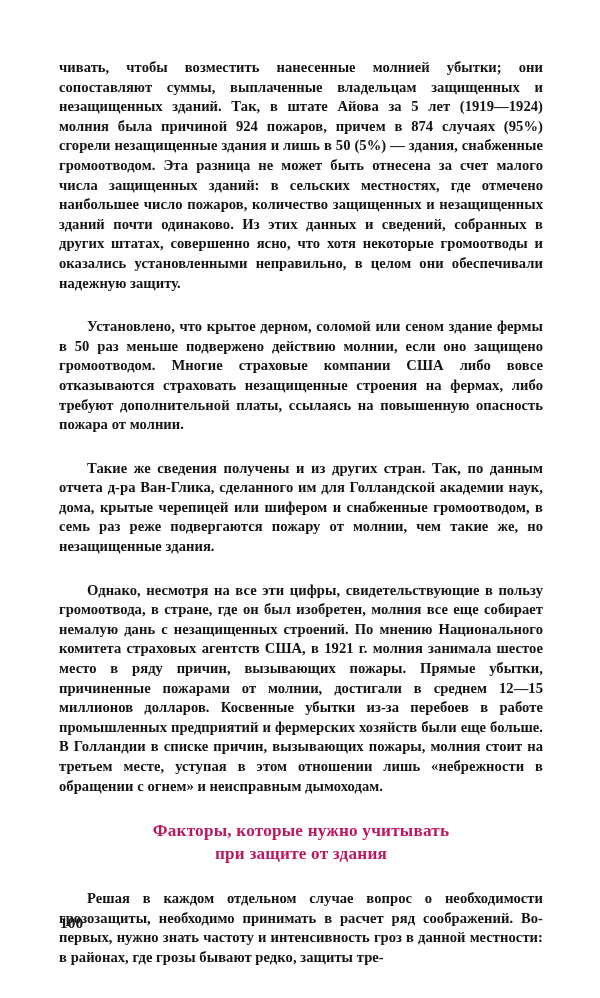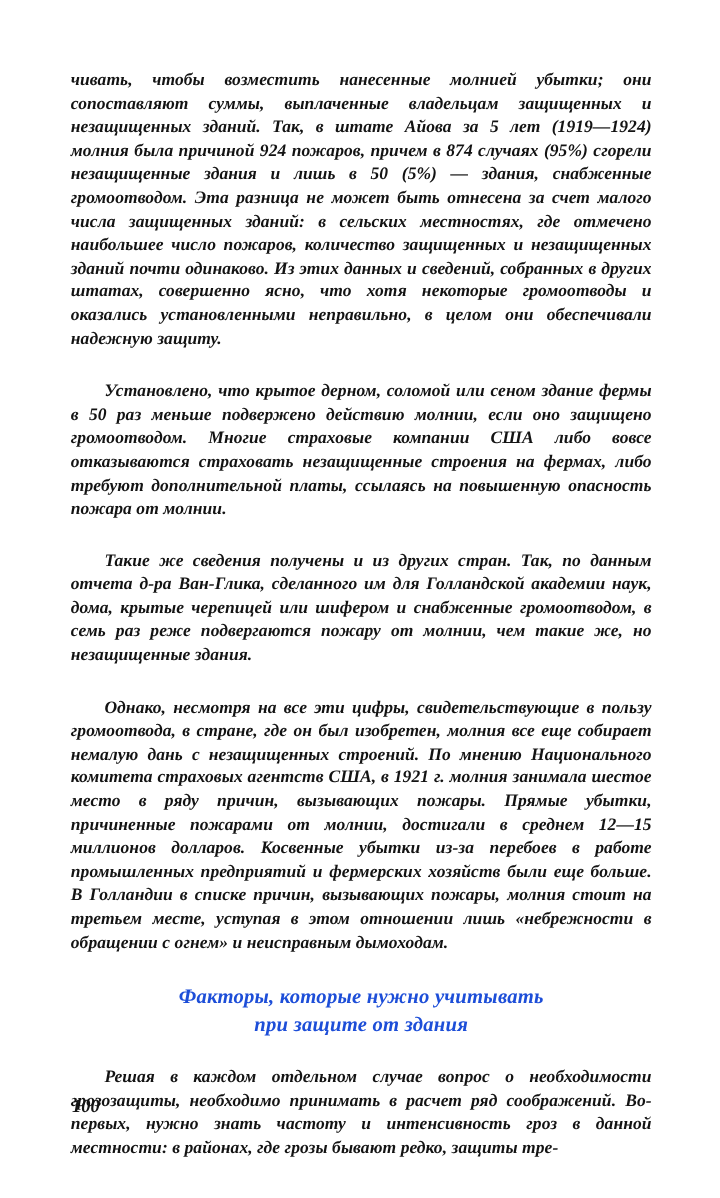--- a/index.html
+++ b/index.html
@@ -15,21 +15,20 @@
     color: #111111;
     overflow: hidden;
   }
   .page {
     position: absolute;
     left: 0;
     top: 0;
     width: 600px;
     height: 998px;
     background: #ffffff;
-    font-style: italic;
   }
   .content {
     position: absolute;
     left: 59px;
     top: 58px;
     width: 484px;
   }
   p.para {
     margin: 0;
     font-size: 14.6px;
@@ -45,21 +44,21 @@
     text-indent: 28px;
     margin-top: 24px;
   }
   .heading {
     margin: 0;
     padding: 0;
     font-size: 17.2px;
     line-height: 23px;
     font-weight: 700;
     text-align: center;
-    color: #1d4ed8;
+    color: #be185d;
     letter-spacing: 0.2px;
   }
   .heading-block {
     margin-top: 23px;
     margin-bottom: 13px;
     padding-left: 18px;
     padding-right: 18px;
   }
   .folio {
     position: absolute;

